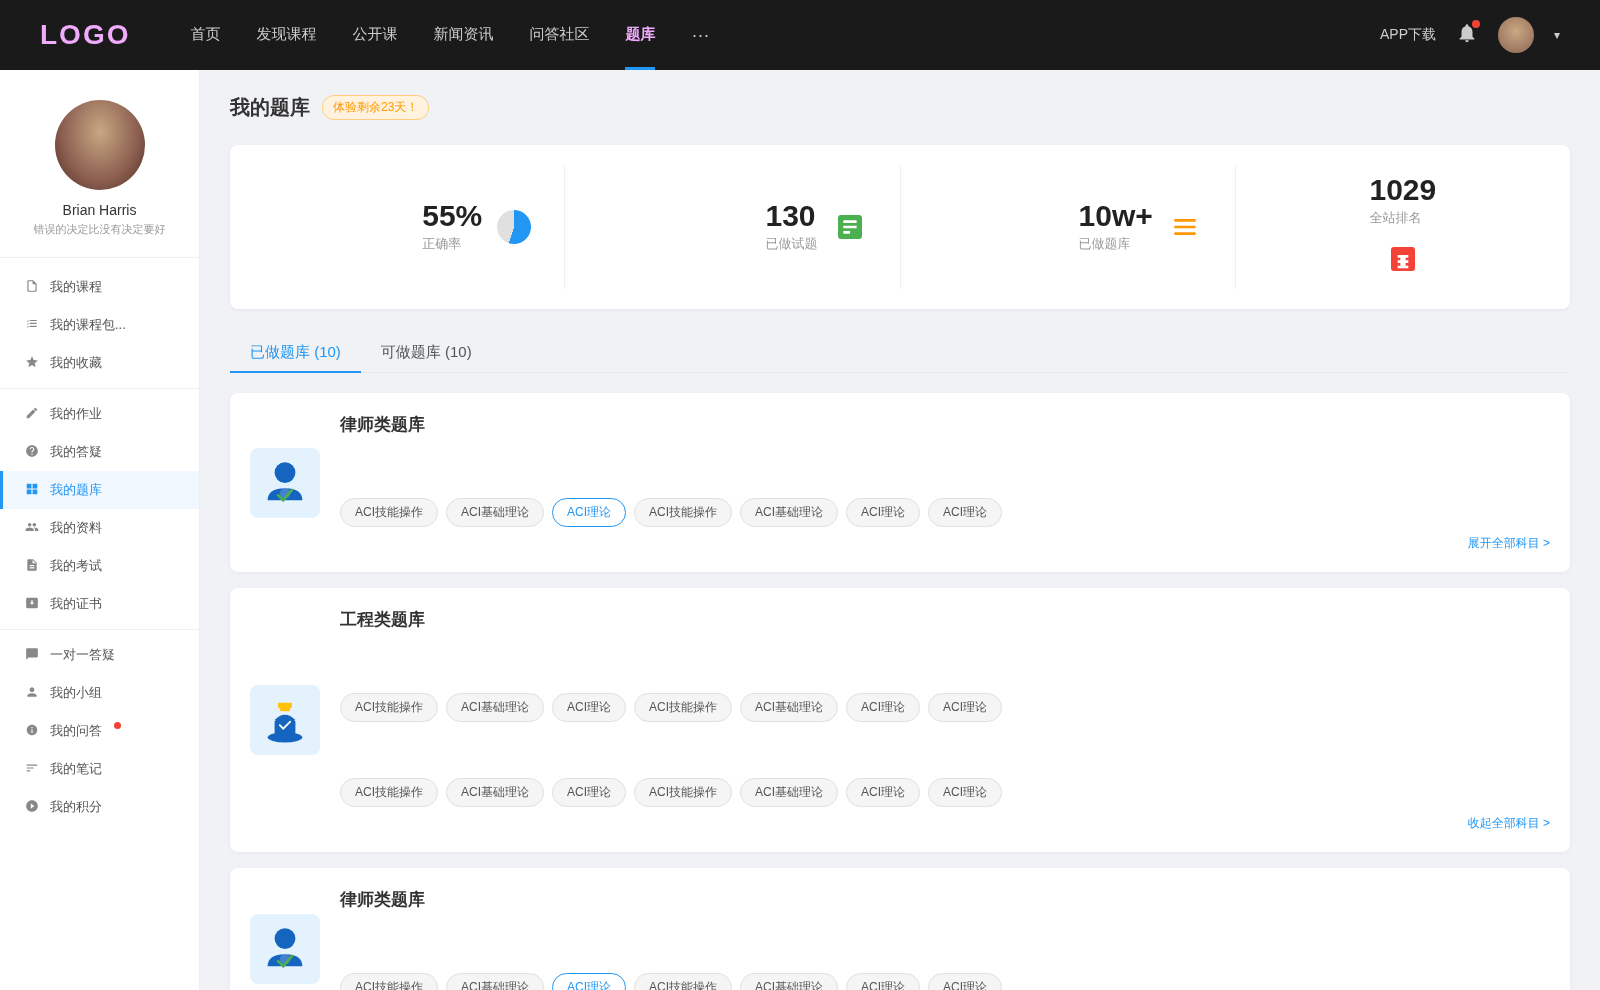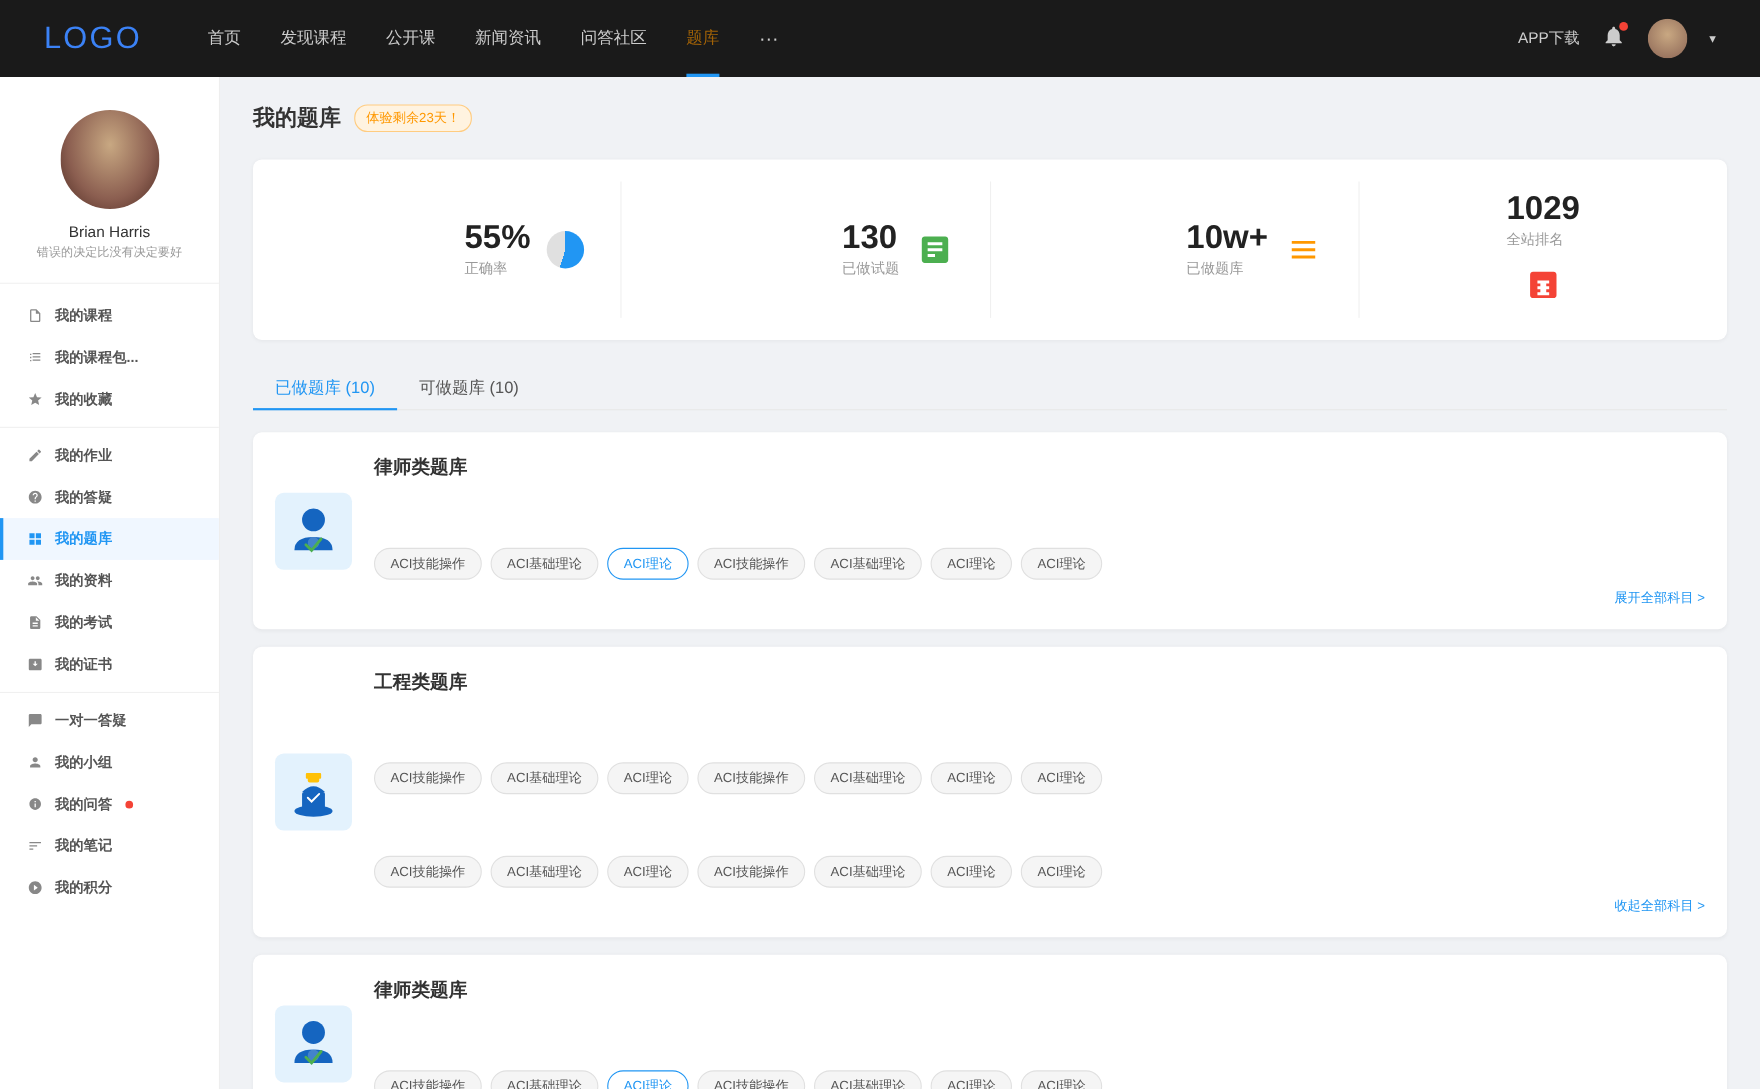--- a/index.html
+++ b/index.html
@@ -10,40 +10,41 @@
       background: #1a1a1a;
       height: 70px;
       display: flex;
       align-items: center;
       padding: 0 40px;
       position: fixed;
       top: 0; left: 0; right: 0;
       z-index: 100;
     }
     .navbar-logo {
-      color: #3b82f6;
+      color: #f0abfc;
       font-size: 28px;
-      font-weight: normal;
+      font-weight: bold;
       letter-spacing: 2px;
       margin-right: 60px;
       min-width: 80px;
     }
     .navbar-nav {
       display: flex;
       gap: 36px;
       flex: 1;
     }
     .navbar-nav-item {
       color: #ccc;
       font-size: 15px;
       cursor: pointer;
       position: relative;
     }
     .navbar-nav-item.active {
-      color: #a16207;
+      color: #f0abfc;
+      font-weight: bold;
     }
     .navbar-nav-item.active::after {
       content: '';
       position: absolute;
       bottom: -24px;
       left: 0; right: 0;
       height: 3px;
       background: #2196f3;
     }
     .navbar-more {
@@ -125,28 +126,27 @@
       color: #333;
       margin-bottom: 4px;
     }
     .sidebar-motto {
       font-size: 11px;
       color: #999;
     }
     .sidebar-menu { padding: 0 0; }
     .sidebar-item {
       display: flex;
-      align-items: center;
+      align-items: flex-start;
       gap: 10px;
       padding: 10px 24px;
       cursor: pointer;
       font-size: 13px;
       color: #555;
       position: relative;
-      font-weight: bold;
     }
     .sidebar-item.active {
       color: #2196f3;
       background: #f0f7ff;
     }
     .sidebar-item.active::before {
       content: '';
       position: absolute;
       left: 0; top: 0; bottom: 0;
       width: 3px;

